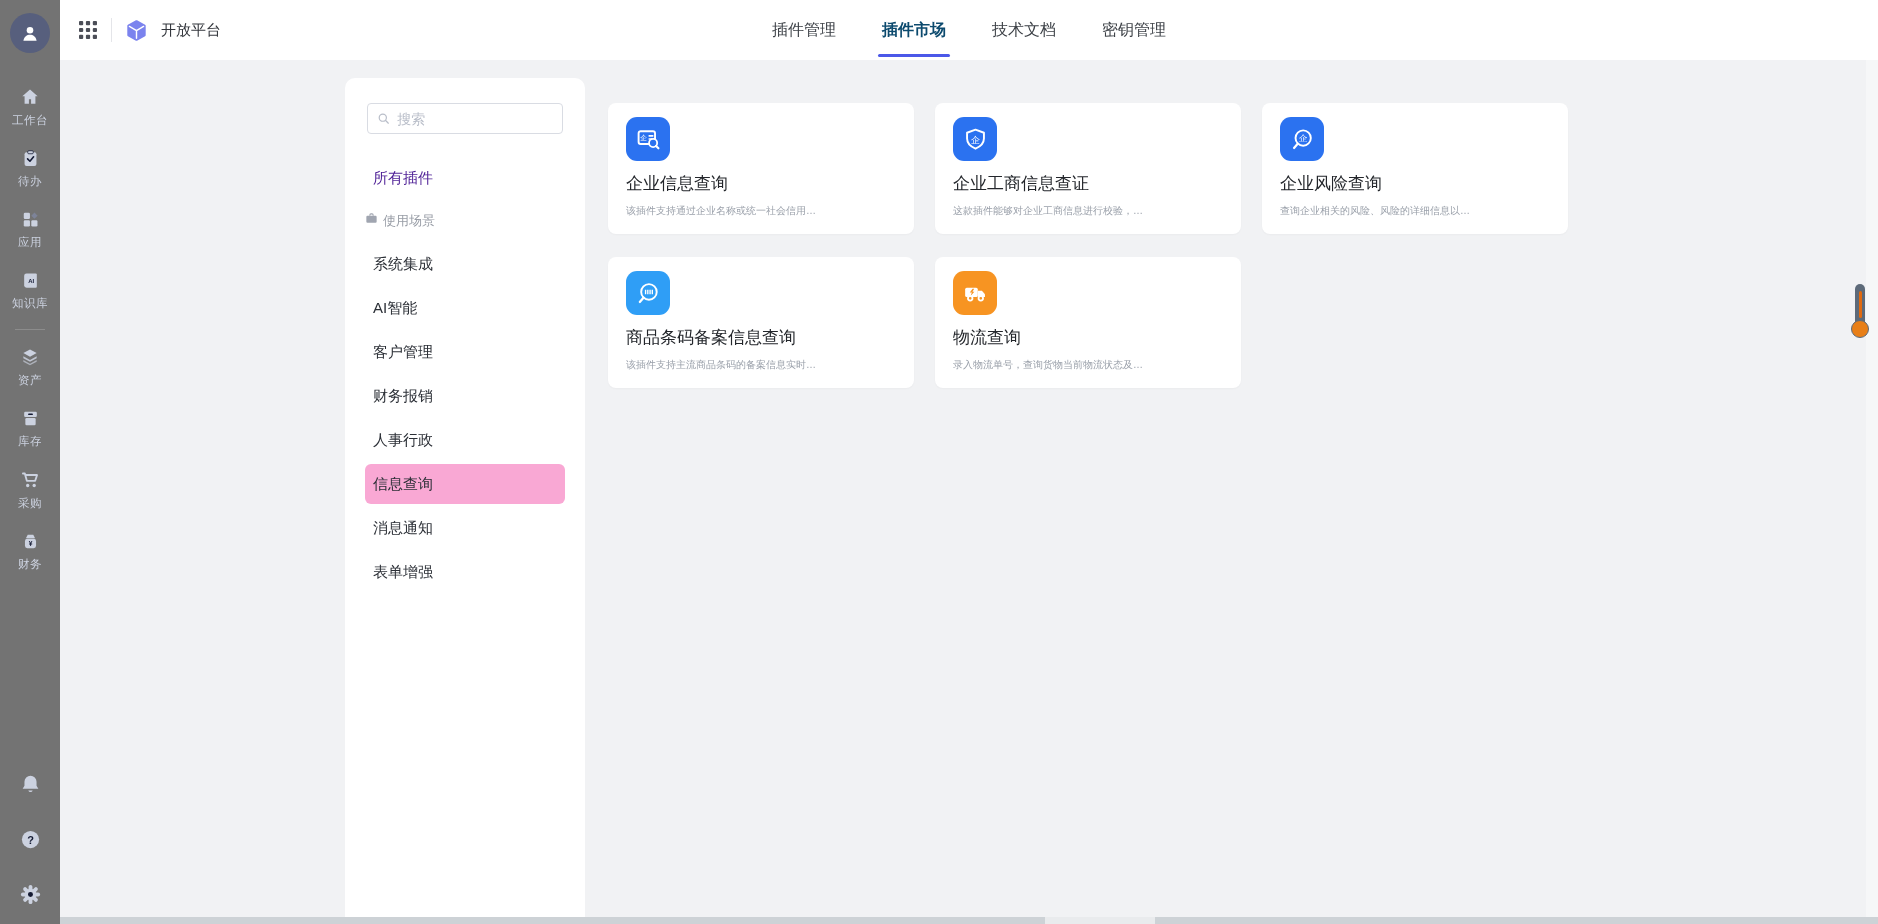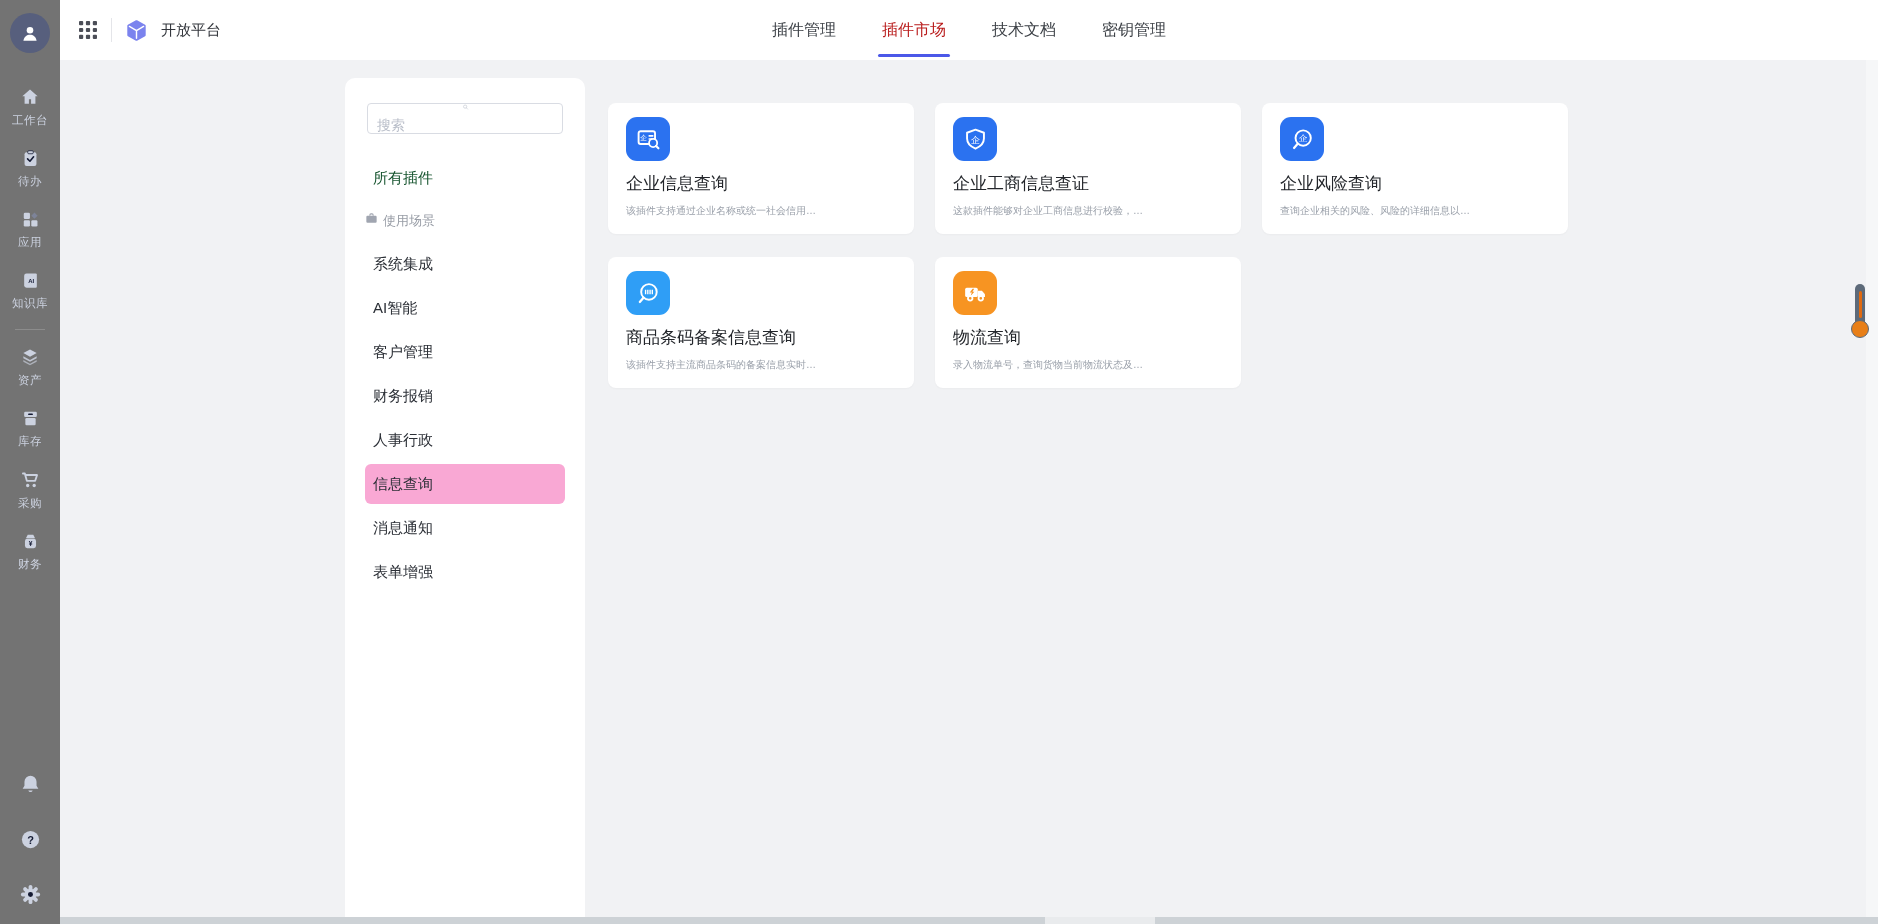--- a/index.html
+++ b/index.html
@@ -20,34 +20,34 @@
   .rail-bottom .ric { cursor:pointer; display:flex; }
 
   
   .header { position:absolute; left:60px; top:0; right:0; height:60px; background:#fff; z-index:5; }
   .header-left { position:absolute; left:18px; top:0; height:60px; display:flex; align-items:center; gap:13px; }
   .hdr-divider { width:1px; height:24px; background:#e4e5e9; }
   .app-title { font-size:15px; color:#33363c; }
   .tabs { position:absolute; left:50%; transform:translateX(-50%); top:0; height:60px;
           display:flex; gap:42px; align-items:stretch; }
   .tab { display:flex; align-items:center; font-size:16px; color:#3c4046; cursor:pointer; position:relative; padding:0 2px; }
-  .tab.active { color:#b91c1c; font-weight:400; }
+  .tab.active { color:#0c4a6e; font-weight:700; }
   .tab.active::after { content:""; position:absolute; left:-2px; right:-2px; bottom:3px; height:3px;
                        background:#4b58e8; border-radius:2px; }
 
   
   .filter-panel { position:absolute; left:345px; top:78px; width:240px; bottom:7px; background:#fff;
                   border-radius:10px 10px 0 0; }
   .search-box { margin:25px 22px 16px; height:31px; border:1px solid #d9dce3; border-radius:4px;
-                display:flex; align-items:center; padding:0 9px; gap:7px;flex-direction:column; }
+                display:flex; align-items:center; padding:0 9px; gap:7px; }
   .search-box input { border:none; outline:none; width:100%; font-size:14px; color:#55595f;
                       font-family:"Liberation Sans",sans-serif; background:transparent; }
   .search-box input::placeholder { color:#b9bec9; }
   .all-plugins { margin:24px 20px 0; height:40px; line-height:40px; padding-left:8px; font-size:15px;
-                 color:#14532d; cursor:pointer; border-radius:6px; }
+                 color:#4c1d95; cursor:pointer; border-radius:6px; }
   .section-label { margin:14px 20px 0; height:26px; display:flex; align-items:flex-start; gap:5px;
                    font-size:13px; color:#989da6; }
   .cat-list { margin-top:6px; }
   .cat-item { margin:4px 20px 0; height:40px; line-height:40px; padding-left:8px; font-size:15px;
               color:#2b2f36; border-radius:6px; cursor:pointer; }
   .cat-item.selected { background:#f9a8d4; }
 
   
   .cards { position:absolute; left:608px; top:103px; display:grid;
            grid-template-columns:repeat(3,306px); gap:23px 21px; }

